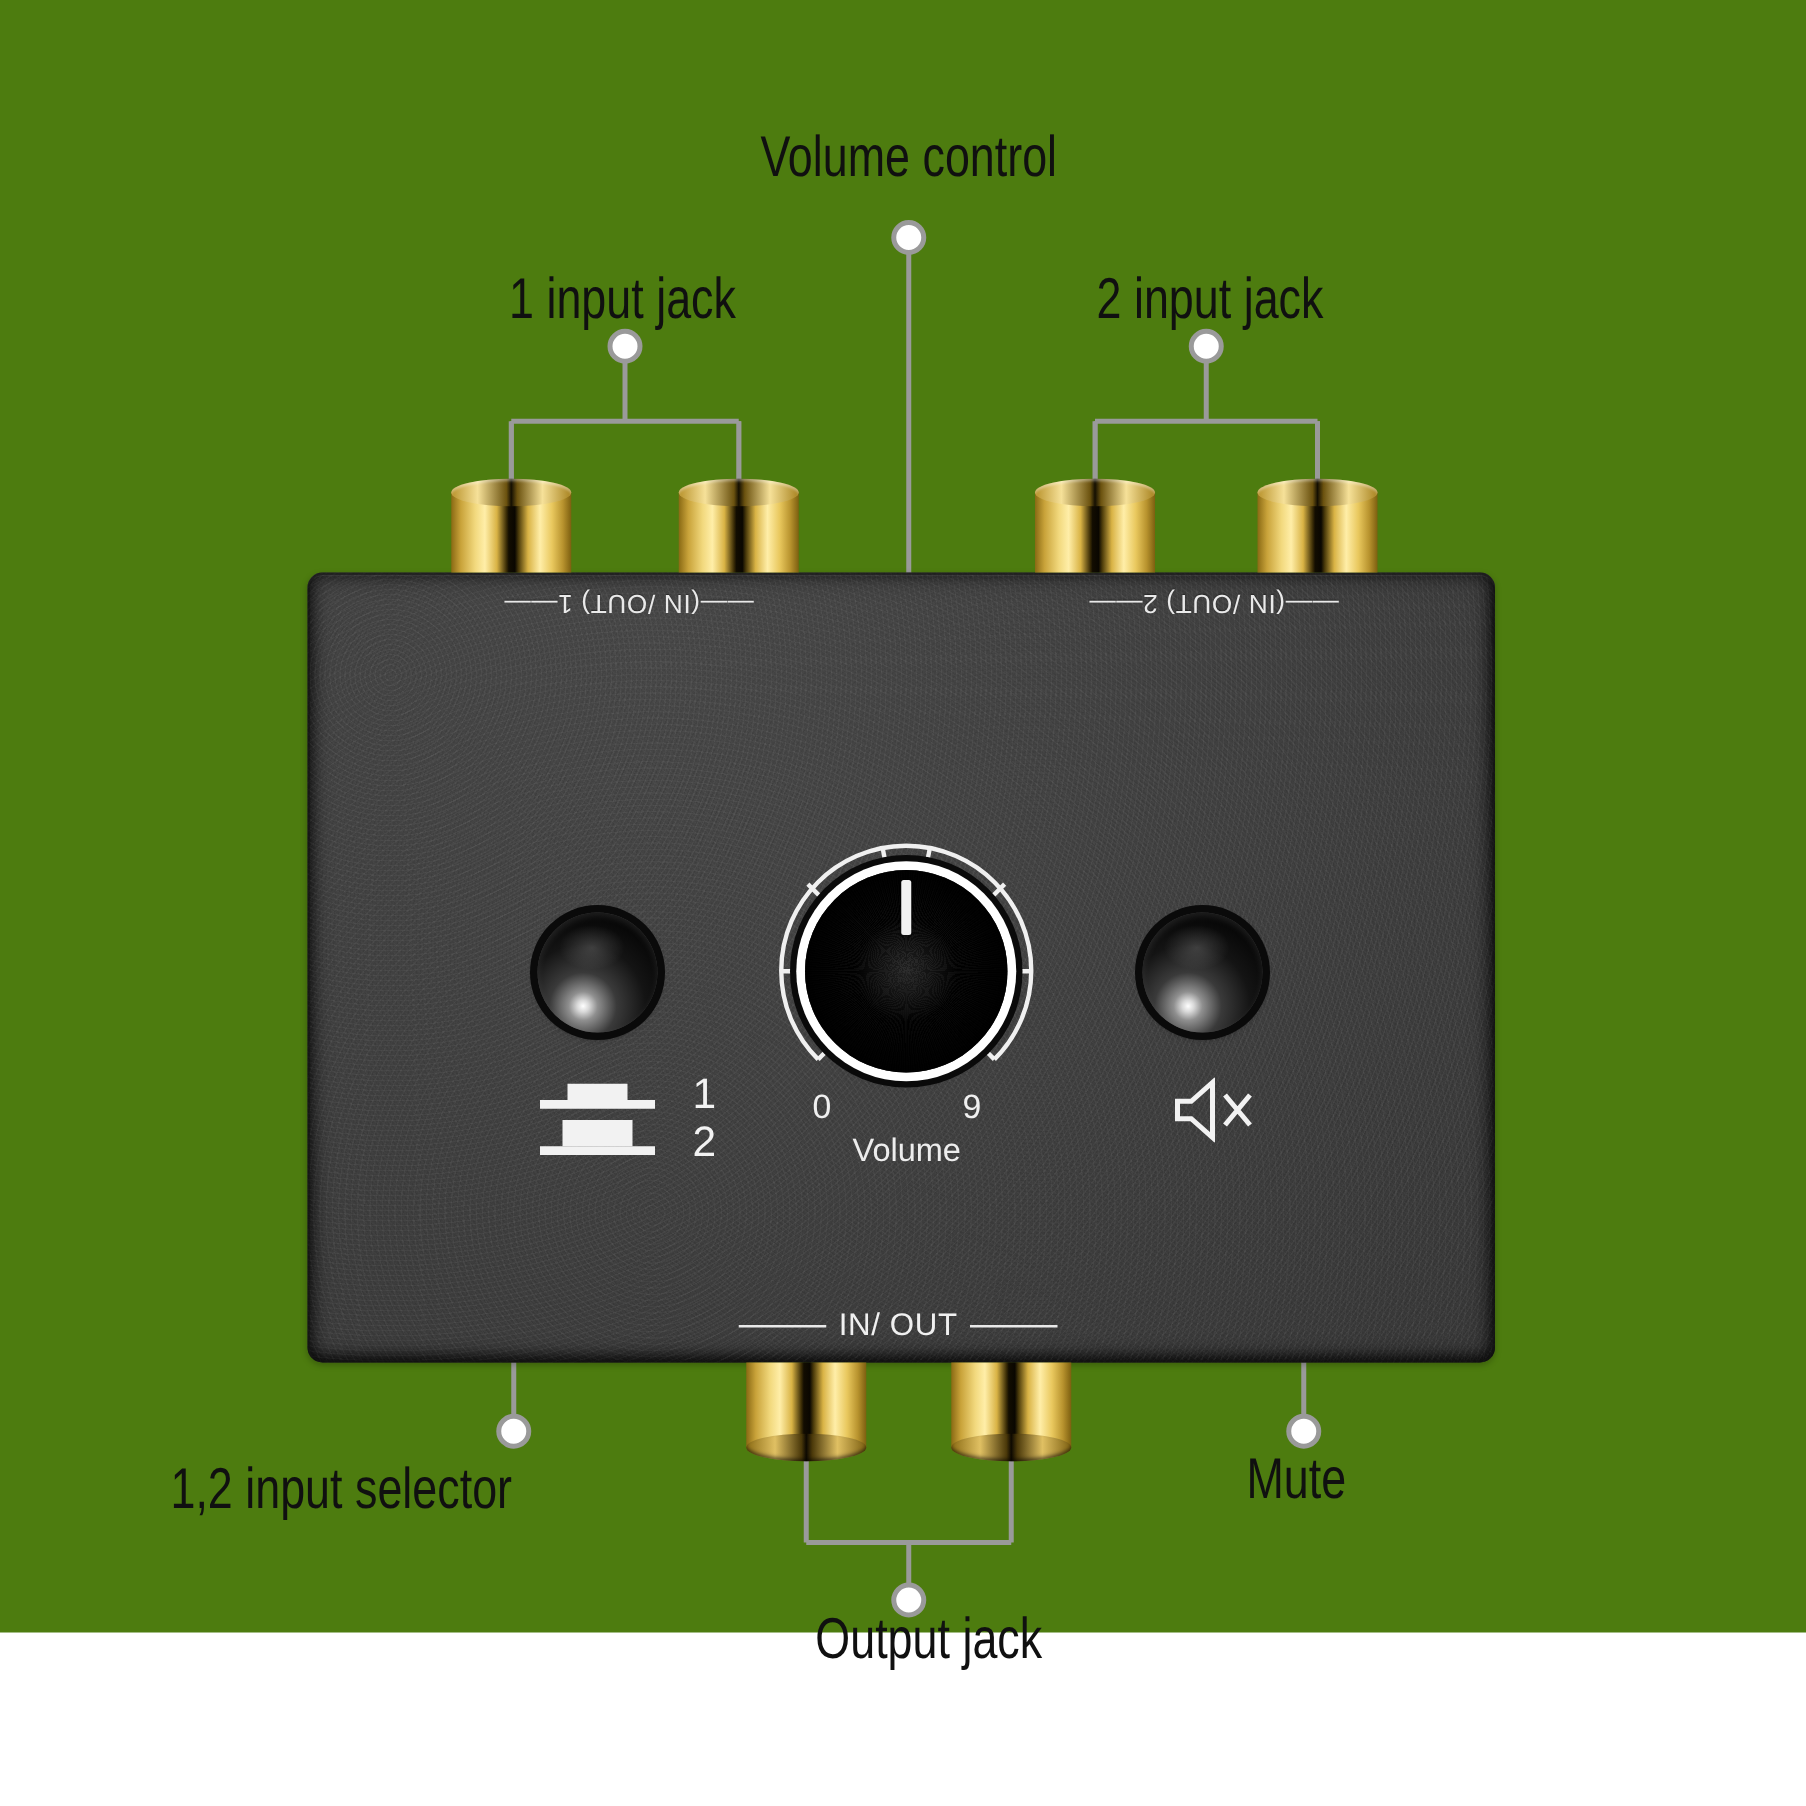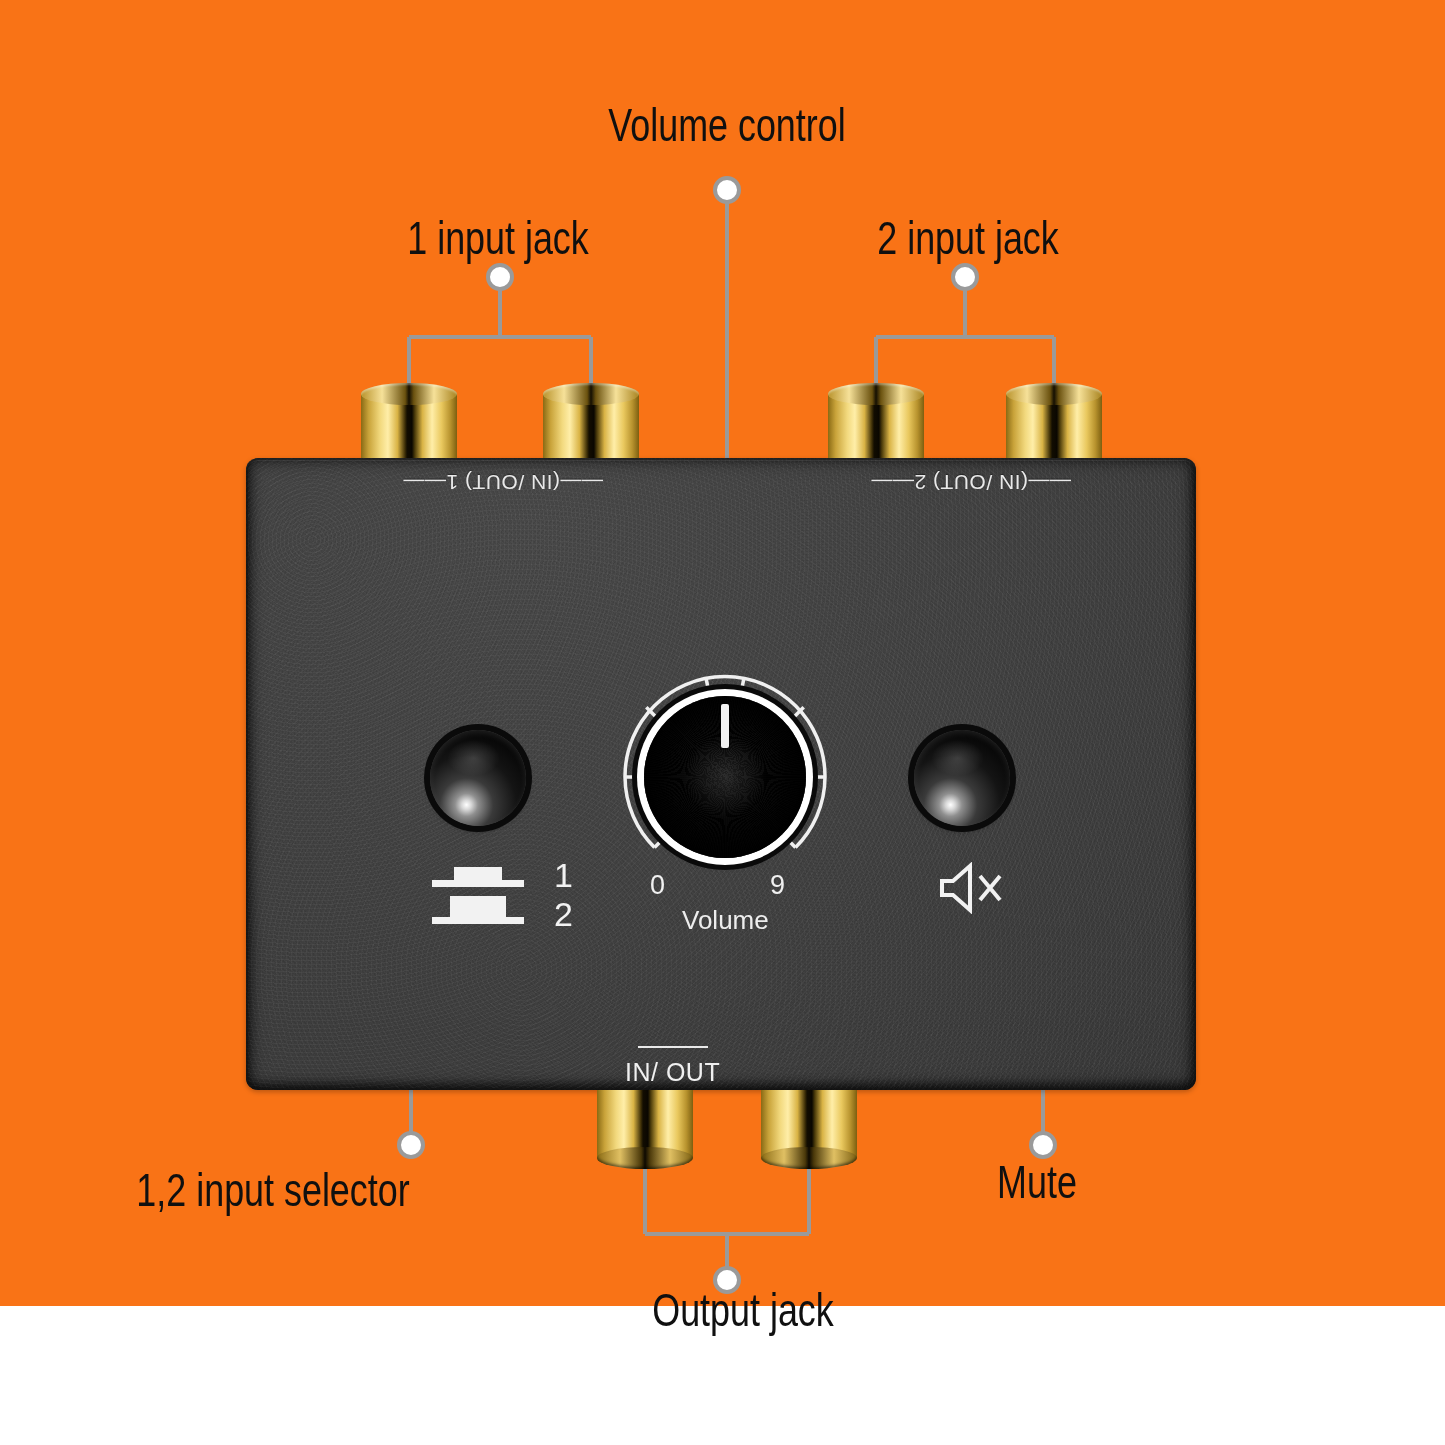--- a/index.html
+++ b/index.html
@@ -3,21 +3,21 @@
 <meta charset="utf-8">
 <title>Audio Switcher Product Diagram</title>
 <style>
   html,body{margin:0;padding:0;background:#ffffff;}
   body{
     width:1445px;height:1445px;
     font-family:"Liberation Sans", sans-serif;
     overflow:hidden;
     position:relative;
   }
-  #stage{position:absolute;left:0;top:0;width:1445px;height:1306px;background:#f97316;}
+  #stage{position:absolute;left:0;top:0;width:1445px;height:1306px;background:#4d7c0f;}
 
   
   .callout{
     position:absolute;
     font-family:"Liberation Sans", sans-serif;
     font-size:46px;
     color:#101010;
     white-space:nowrap;
     transform:scaleX(0.78);
     letter-spacing:0px;
@@ -255,21 +255,21 @@
   <div class="jack bot" style="left:761px;top:1090px;width:96px;height:68px;">
     <div class="barrel"></div>
     <div class="cap-bot"></div>
   </div>
 
   <div id="device">
 
     <div class="silk flip" style="left:132px;top:12px;width:250px;text-align:center;">——(IN /OUT) 1——</div>
     <div class="silk flip" style="left:600px;top:12px;width:250px;text-align:center;">——(IN /OUT) 2——</div>
 
-    <div id="inoutRow" style="left:379px;top:588px;flex-direction:column;">
+    <div id="inoutRow" style="left:345px;top:588px;">
       <div class="rule" style="width:70px;"></div>
       <div class="txt">IN/ OUT</div>
       <div class="rule" style="width:70px;"></div>
     </div>
 
     <div class="pushbtn" style="left:184px;top:272px;width:96px;height:96px;"></div>
 
     <svg id="selGlyph" style="left:182px;top:398px;width:110px;height:72px;" viewBox="0 0 110 72">
 
       <rect x="4" y="24" width="92" height="7" fill="#f2f2f2"></rect>

